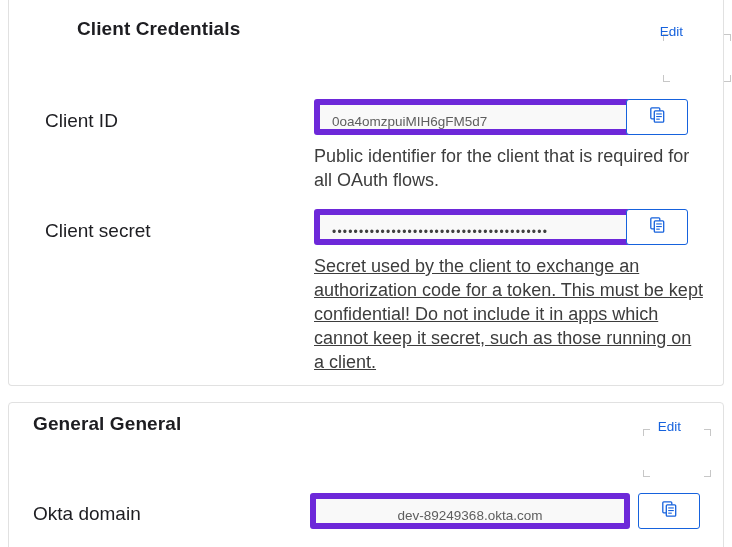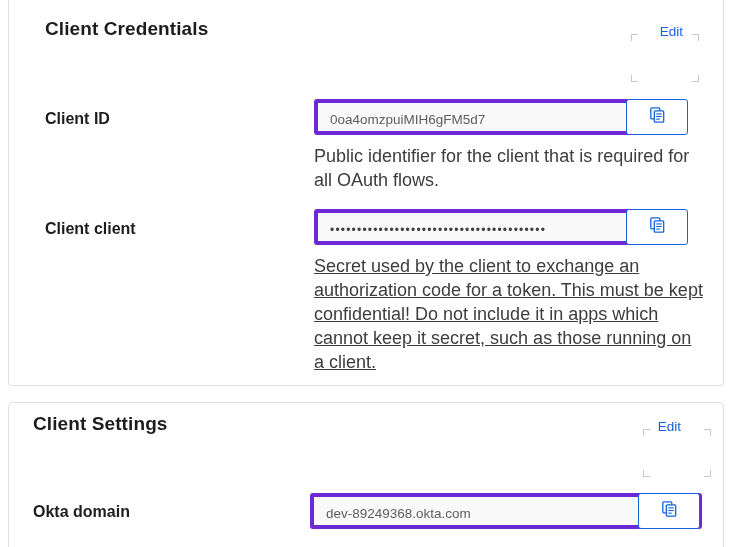--- a/index.html
+++ b/index.html
@@ -28,20 +28,21 @@
     background: #ffffff;
     border: 1px solid #e1e1e1;
     border-radius: 4px;
     box-sizing: border-box;
   }
   #card-credentials {
     top: 0px;
     height: 386px;
     border-top: none;
     border-radius: 0 0 4px 4px;
+    padding-left: 32px;
   }
   #card-general {
     top: 402px;
     height: 160px;
     border-radius: 4px 4px 0 0;
   }
   .card-header {
     position: relative;
     height: 58px;
   }
@@ -90,30 +91,29 @@
   .corner-decor.tl::after { left: 0; top: 0; width: 7px; height: 1px; }
   .corner-decor.tr::before { right: 0; top: 0; width: 1px; height: 7px; }
   .corner-decor.tr::after { right: 0; top: 0; width: 7px; height: 1px; }
   .corner-decor.bl::before { left: 0; bottom: 0; width: 1px; height: 7px; }
   .corner-decor.bl::after { left: 0; bottom: 0; width: 7px; height: 1px; }
   .corner-decor.br::before { right: 0; bottom: 0; width: 1px; height: 7px; }
   .corner-decor.br::after { right: 0; bottom: 0; width: 7px; height: 1px; }
 
   .field-label {
     position: absolute;
-    font-size: 16px;
+    font-size: 19px;
     color: #1d1d21;
-    font-weight: bold;
   }
   .field-value-box {
     position: absolute;
     box-sizing: border-box;
     height: 36px;
     background: #f9f9f9;
-    border: 4px solid #6d28d9;
+    border: 6px solid #6d28d9;
     border-radius: 3px;
     color: #5e5e5e;
     font-size: 13.5px;
     line-height: 34px;
     padding: 0 12px;
     white-space: nowrap;
     overflow: hidden;
   }
   .secret-box {
     letter-spacing: 0.5px;
@@ -180,21 +180,21 @@
           <rect x="0.8" y="0.8" width="9" height="11" rx="1" stroke="#1662dd" stroke-width="1.3"></rect>
           <rect x="4.3" y="3.8" width="9.4" height="11.4" rx="1" fill="#ffffff" stroke="#1662dd" stroke-width="1.3"></rect>
           <rect x="6.2" y="6.4" width="5.6" height="1.1" fill="#1662dd"></rect>
           <rect x="6.2" y="9" width="5.6" height="1.1" fill="#1662dd"></rect>
           <rect x="6.2" y="11.6" width="3.6" height="1.1" fill="#1662dd"></rect>
         </svg>
       </span>
     </div>
     <div class="help-text" style="left:305px; top:144px; width:392px;">Public identifier for the client that is required for all OAuth flows.</div>
 
-    <div class="field-label" style="left:36px; top:220px;">Client client</div>
+    <div class="field-label" style="left:36px; top:220px;">Client secret</div>
     <div class="field-value-box secret-box" style="left:305px; top:209px; width:363px;">
       <span class="secret-dots">••••••••••••••••••••••••••••••••••••••••</span>
       <span class="eye-icon">
         <svg width="18" height="18" viewBox="0 0 18 18" fill="none" xmlns="http://www.w3.org/2000/svg">
           <path d="M1.5 9C3.2 5.6 6 4 9 4s5.8 1.6 7.5 5c-1.7 3.4-4.5 5-7.5 5S3.2 12.4 1.5 9z" stroke="#5e5e5e" stroke-width="1.2" fill="none"></path>
           <circle cx="9" cy="9" r="2.1" stroke="#5e5e5e" stroke-width="1.2" fill="none"></circle>
         </svg>
       </span>
     </div>
     <div class="copy-button" style="left:617px; top:209px;">
@@ -206,30 +206,30 @@
           <rect x="6.2" y="9" width="5.6" height="1.1" fill="#1662dd"></rect>
           <rect x="6.2" y="11.6" width="3.6" height="1.1" fill="#1662dd"></rect>
         </svg>
       </span>
     </div>
     <div class="help-text" style="left:305px; top:254px; width:392px;text-decoration:underline;">Secret used by the client to exchange an authorization code for a token. This must be kept confidential! Do not include it in apps which cannot keep it secret, such as those running on a client.</div>
   </section>
 
   <section class="card" id="card-general">
     <div class="card-header">
-      <div class="card-title">Client Settings</div>
+      <div class="card-title">General General</div>
       <div class="corner-decor tl" style="left:634px; top:26px;"></div>
       <div class="corner-decor tr" style="left:650px; top:26px;"></div>
       <a class="edit-link">Edit</a>
       <div class="corner-decor bl" style="left:634px; top:44px;"></div>
       <div class="corner-decor br" style="left:650px; top:44px;"></div>
     </div>
 
     <div class="field-label" style="left:24px; top:100px;text-align:center;">Okta domain</div>
-    <div class="field-value-box" style="left:301px; top:90px; width:392px;">dev-89249368.okta.com</div>
+    <div class="field-value-box" style="left:301px; top:90px; width:320px;text-align:center;">dev-89249368.okta.com</div>
     <div class="copy-button" style="left:629px; top:90px;">
       <span>
         <svg width="15" height="16" viewBox="0 0 15 16" fill="none" xmlns="http://www.w3.org/2000/svg">
           <rect x="0.8" y="0.8" width="9" height="11" rx="1" stroke="#1662dd" stroke-width="1.3"></rect>
           <rect x="4.3" y="3.8" width="9.4" height="11.4" rx="1" fill="#ffffff" stroke="#1662dd" stroke-width="1.3"></rect>
           <rect x="6.2" y="6.4" width="5.6" height="1.1" fill="#1662dd"></rect>
           <rect x="6.2" y="9" width="5.6" height="1.1" fill="#1662dd"></rect>
           <rect x="6.2" y="11.6" width="3.6" height="1.1" fill="#1662dd"></rect>
         </svg>
       </span>

